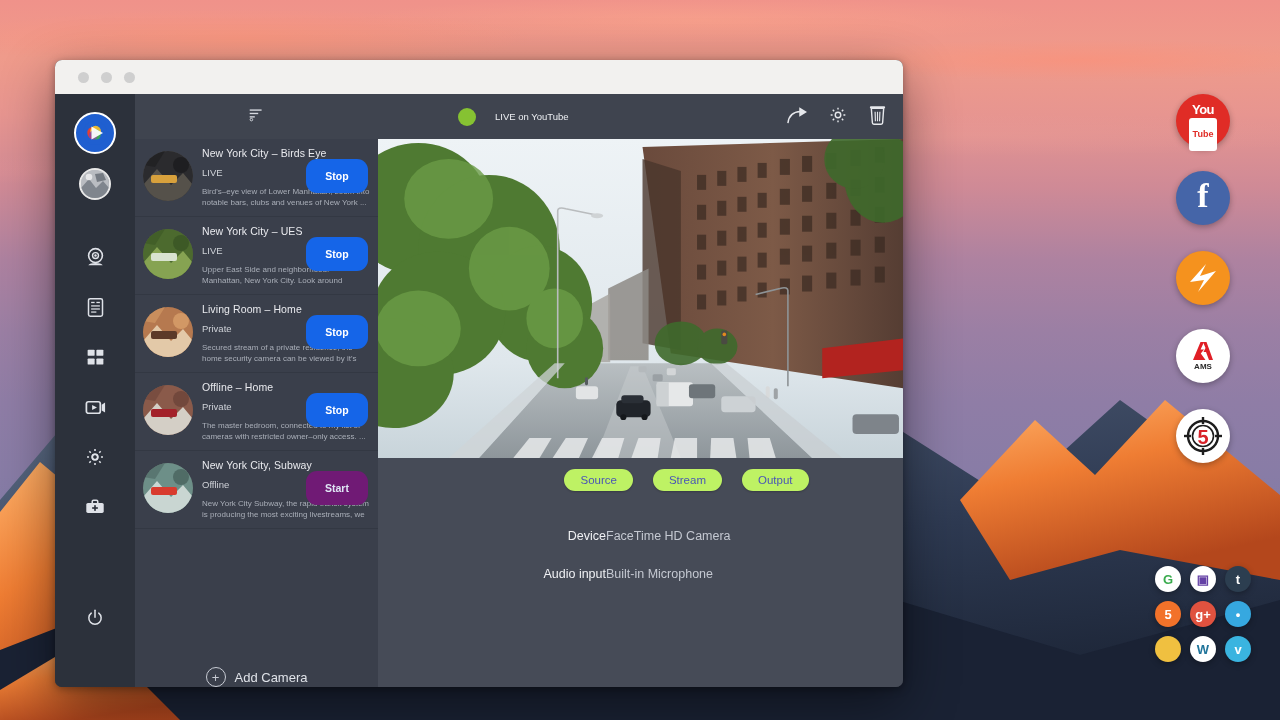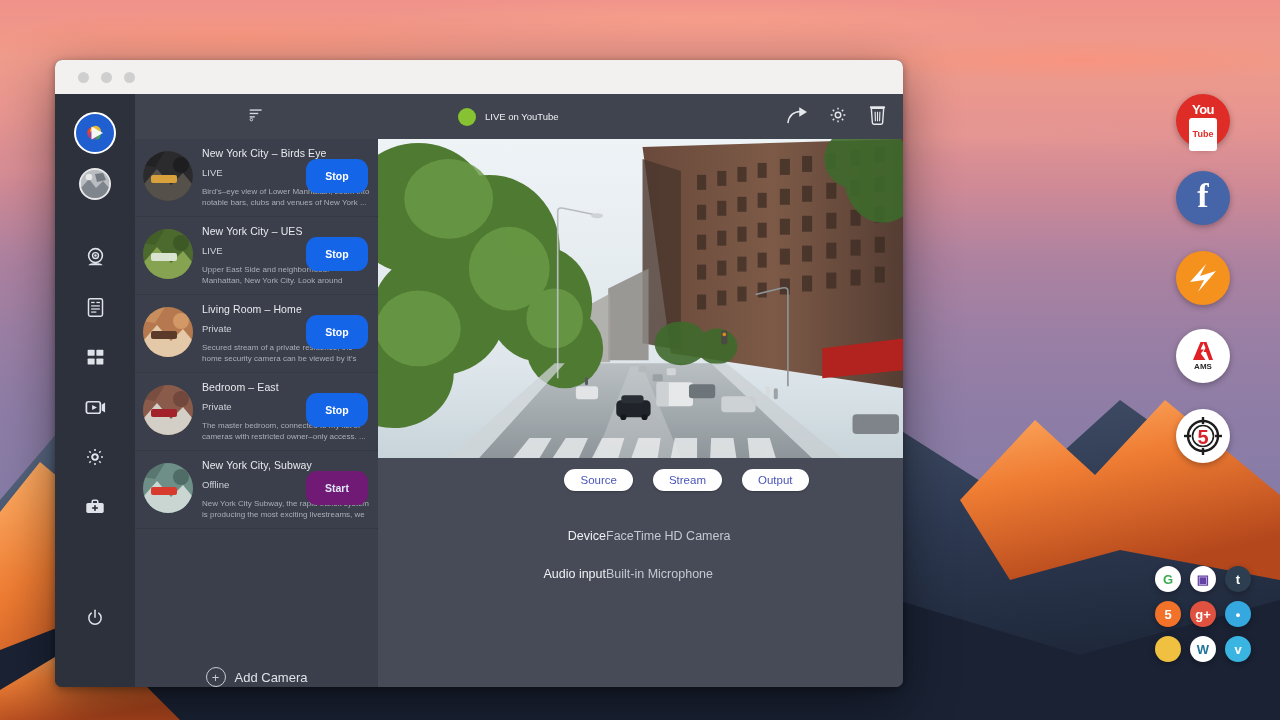--- a/index.html
+++ b/index.html
@@ -116,36 +116,36 @@
     justify-content:center; line-height:1;
   }
   #add-camera .lbl{ color:#dfe2e8; font-size:13px; }
 
   
   #main{ flex:1; background:#464b57; display:flex; flex-direction:column; }
   #main-top{
     height:45px; background:#3f444f; display:flex; align-items:center;
     padding:0 16px; position:relative;
   }
-  #live-pill{ display:flex; align-items:center; gap:9px; margin-left:64px; }
+  #live-pill{ display:flex; align-items:center; gap:19px; margin-left:64px; }
   #live-dot{ width:18px; height:18px; border-radius:50%; background:#86c232; }
   #live-text{ color:#eceef2; font-size:9.5px; }
   #top-actions{ position:absolute; right:16px; display:flex; gap:20px; align-items:center; }
   .top-act{ cursor:pointer; }
 
   #video{
     height:319px; overflow:hidden; position:relative; background:#9fb7c4;
   }
 
   #tabs{
     display:flex; gap:20px; justify-content:center; padding:11px 0 0 0;
     margin-left:92px;
   }
   .tab{
-    background:#ffffff; color:#4a55b6; font-size:11.5px;
+    background:#bef264; color:#4a55b6; font-size:11.5px;
     padding:5px 16px; border-radius:12px; cursor:pointer;
     box-shadow:0 1px 2px rgba(0,0,0,.22);
   }
 
   #details{ padding:38px 0 0 76px;text-align:right; }
   .detail-row{ display:flex; margin-bottom:24px; }
   .detail-label{ width:152px; color:#f0f1f4; font-size:12.5px; }
   .detail-value{ color:#c4c8d1; font-size:12.5px; }
 
   
@@ -356,21 +356,21 @@
             </div>
             <div class="cam-row">
               <div class="cam-thumb"><svg width="50" height="50" viewBox="0 0 50 50">
                   <rect width="50" height="50" fill="#8a5a4a"></rect>
                   <polygon points="0,34 14,18 28,34 40,22 50,34 50,50 0,50" fill="#d4cfc6"></polygon>
                   <rect x="8" y="24" width="26" height="8" rx="2" fill="#a3212a"></rect>
                   <circle cx="38" cy="14" r="8" fill="#6b4438" opacity=".8"></circle>
                   <polygon points="0,0 22,0 12,16 0,14" fill="#6b4438" opacity=".55"></polygon>
                 </svg></div>
               <div class="cam-info">
-                <div class="cam-title">Bedroom – East</div>
+                <div class="cam-title">Offline – Home</div>
                 <div class="cam-status">Private</div>
                 <button class="cam-btn">Stop</button>
                 <div class="cam-desc">The master bedroom, connected to my list of cameras with restricted owner–only access. ...</div>
               </div>
             </div>
             <div class="cam-row">
               <div class="cam-thumb"><svg width="50" height="50" viewBox="0 0 50 50">
                   <rect width="50" height="50" fill="#6d8f88"></rect>
                   <polygon points="0,34 14,18 28,34 40,22 50,34 50,50 0,50" fill="#c9d6d2"></polygon>
                   <rect x="8" y="24" width="26" height="8" rx="2" fill="#d83b2e"></rect>

